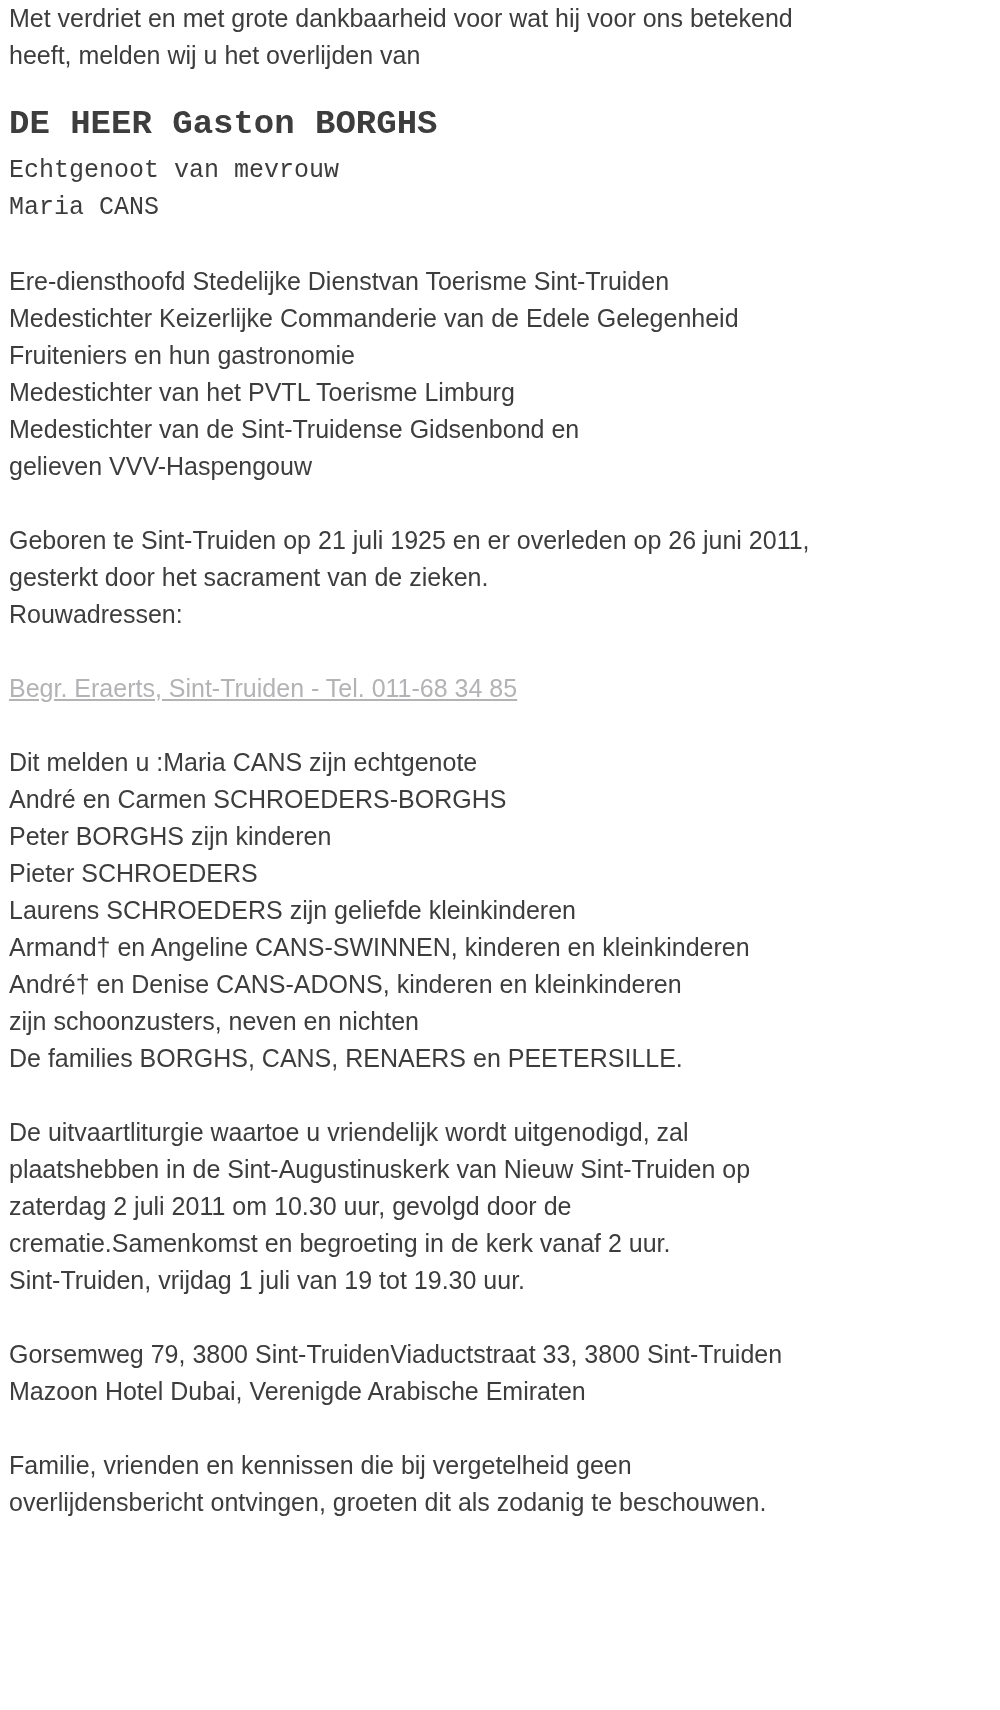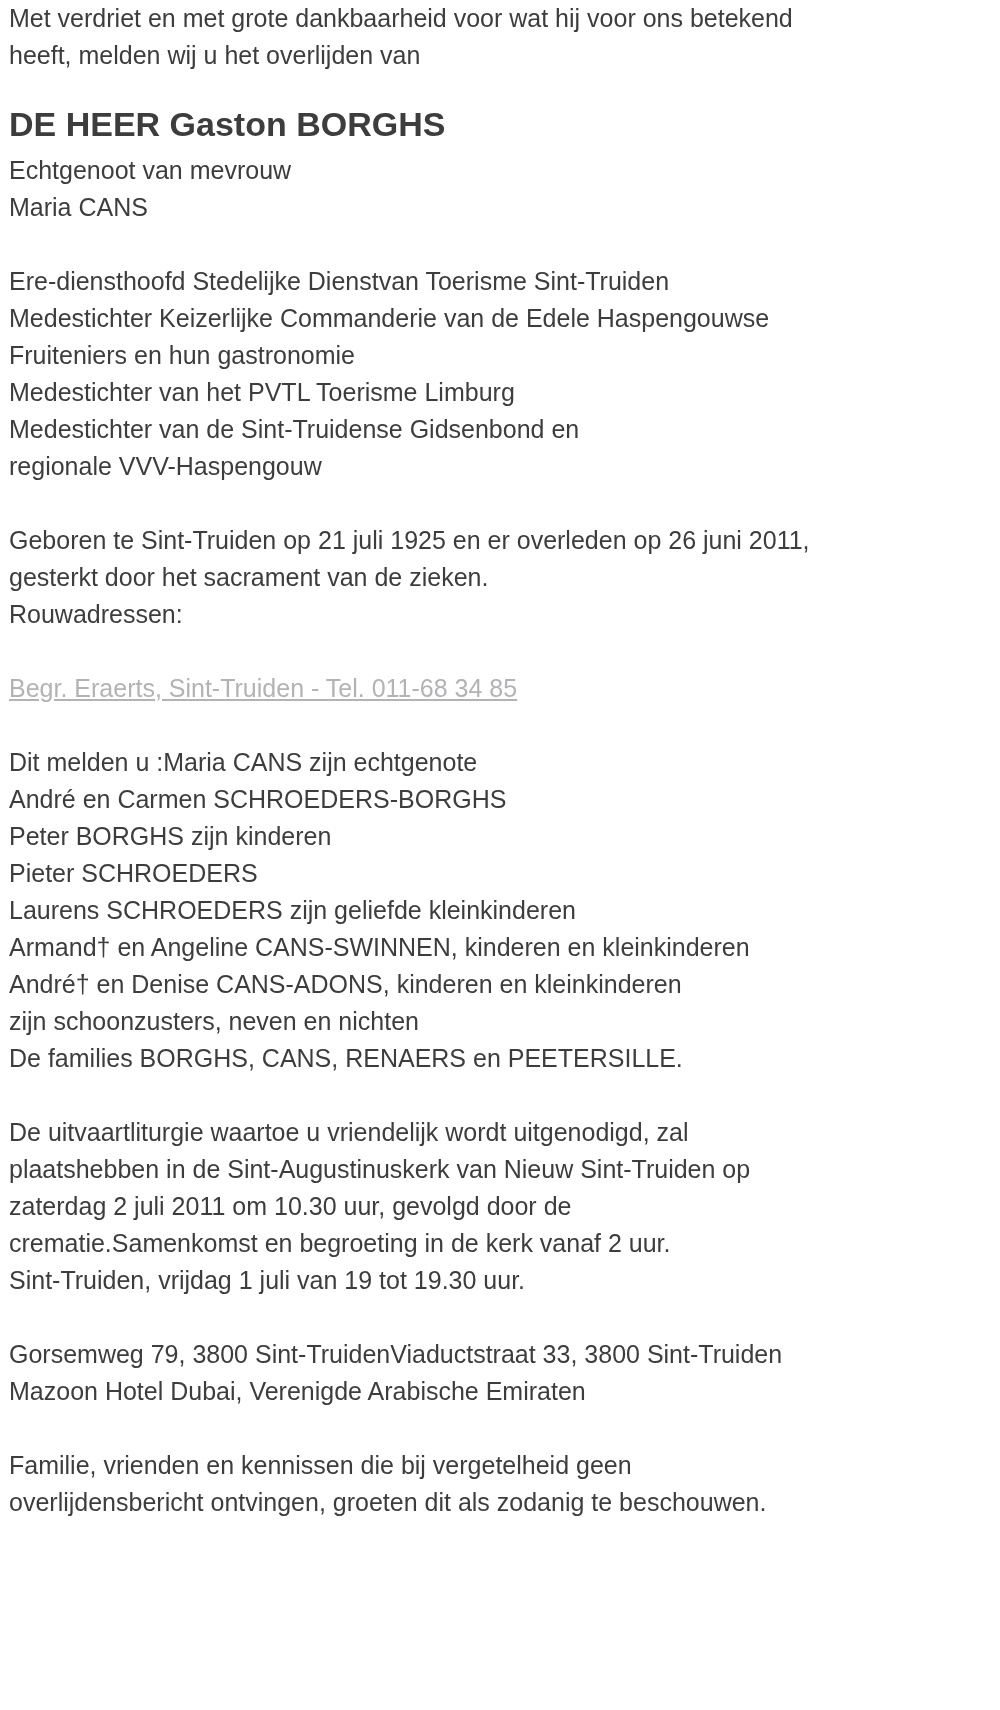--- a/index.html
+++ b/index.html
@@ -32,20 +32,21 @@
   h1.deceased-name {
     font-size: 34px;
     line-height: 48px;
     font-weight: 700;
     margin: 0 0 4px 0;
     color: #3d3d3d;
     white-space: nowrap;
   }
   .name-block {
     margin: 0 0 37px 0;
+    font-family: Liberation Mono, monospace;
   }
   .muted .line {
     color: #b3b3b6;
     text-decoration: underline;
   }
 </style>
 </head>
 <body>
 
 <div class="doc">
@@ -56,25 +57,25 @@
   </div>
 
   <div class="name-block">
     <h1 class="deceased-name">DE HEER Gaston BORGHS</h1>
     <div class="line">Echtgenoot van mevrouw</div>
     <div class="line">Maria CANS</div>
   </div>
 
   <div class="block">
     <div class="line">Ere-diensthoofd Stedelijke Dienstvan Toerisme Sint-Truiden</div>
-    <div class="line">Medestichter Keizerlijke Commanderie van de Edele Haspengouwse</div>
+    <div class="line">Medestichter Keizerlijke Commanderie van de Edele Gelegenheid</div>
     <div class="line">Fruiteniers en hun gastronomie</div>
     <div class="line">Medestichter van het PVTL Toerisme Limburg</div>
     <div class="line">Medestichter van de Sint-Truidense Gidsenbond en</div>
-    <div class="line">regionale VVV-Haspengouw</div>
+    <div class="line">gelieven VVV-Haspengouw</div>
   </div>
 
   <div class="block">
     <div class="line">Geboren te Sint-Truiden op 21 juli 1925 en er overleden op 26 juni 2011,</div>
     <div class="line">gesterkt door het sacrament van de zieken.</div>
     <div class="line">Rouwadressen:</div>
   </div>
 
   <div class="block muted">
     <div class="line">Begr. Eraerts, Sint-Truiden - Tel. 011-68 34 85</div>

